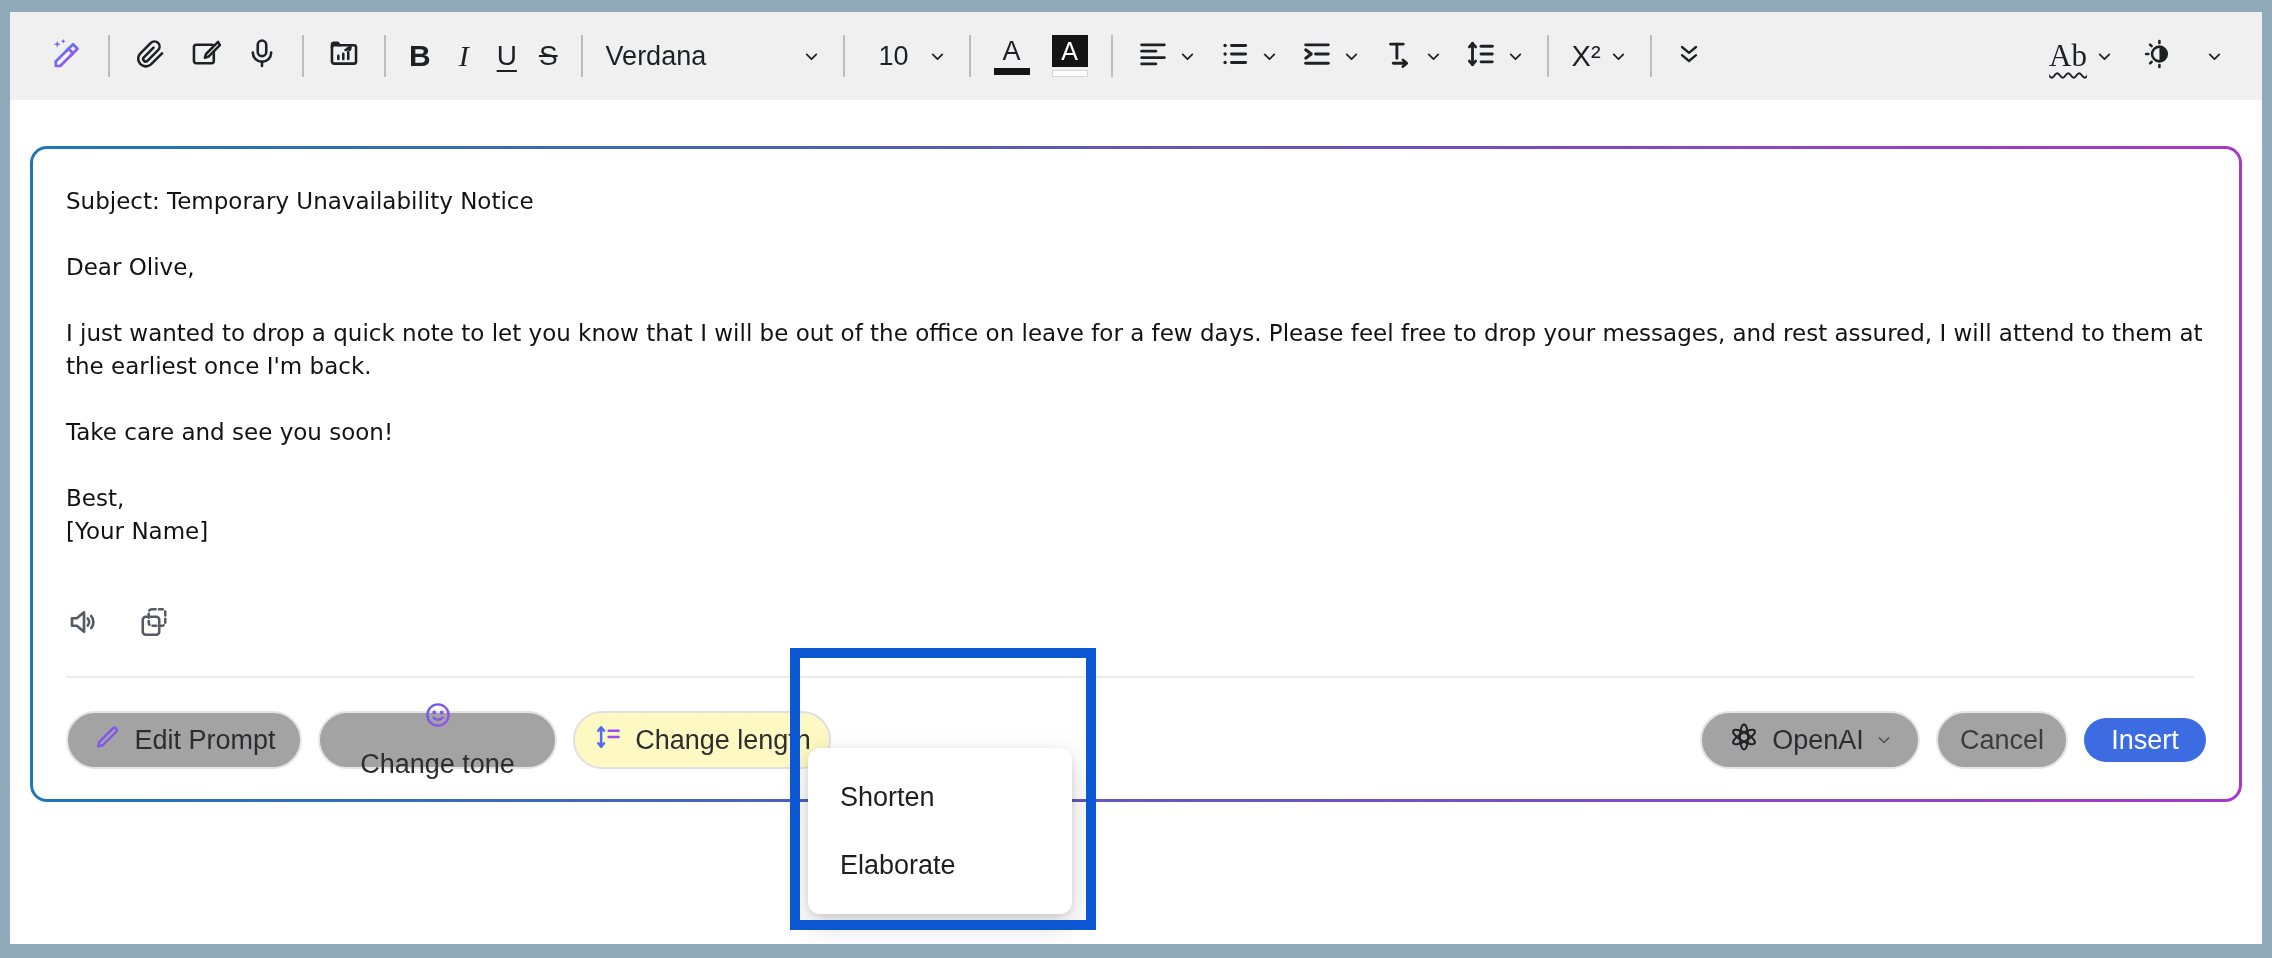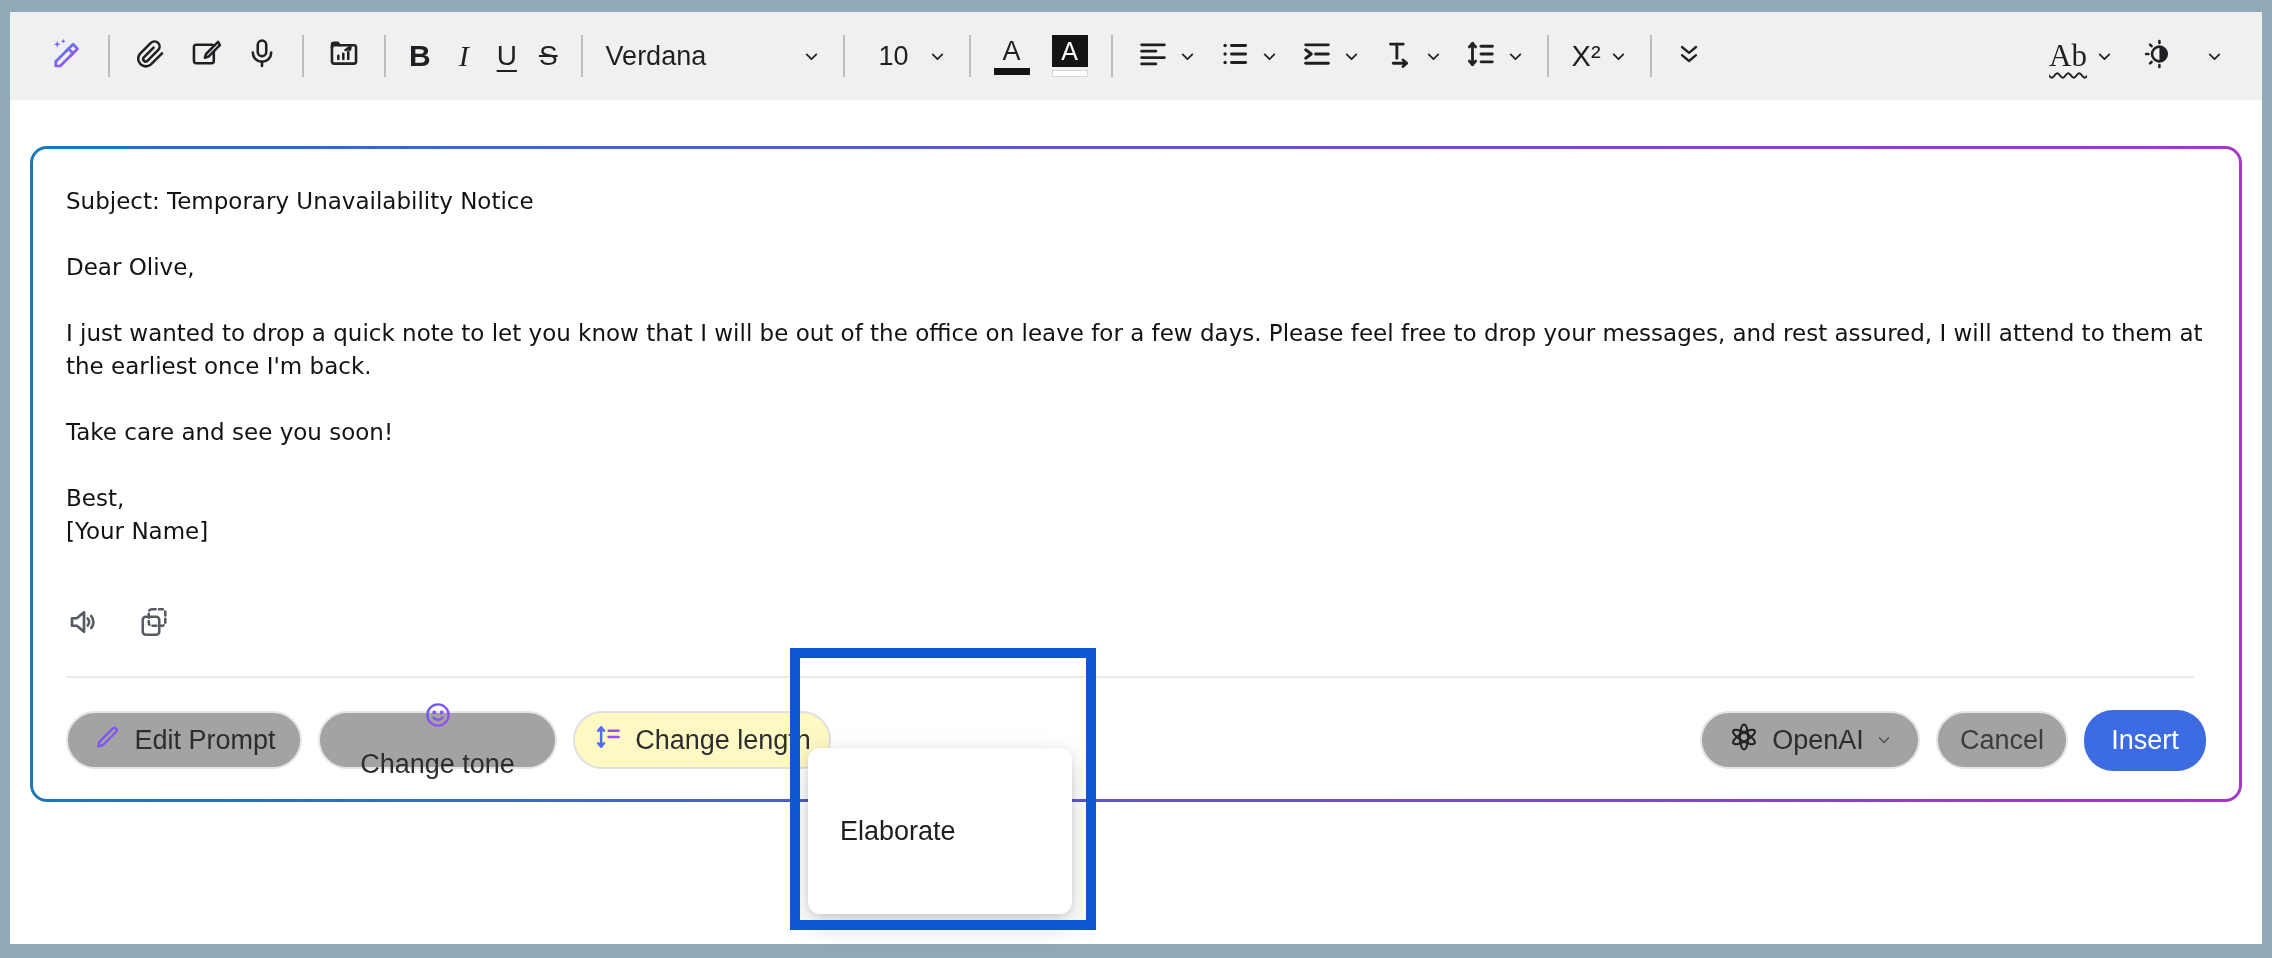--- a/index.html
+++ b/index.html
@@ -77,21 +77,21 @@
     display:flex; align-items:center; justify-content:center; gap:12px;
     font-size:27px; color:#2d2d2f; cursor:pointer; flex:0 0 auto;
   }
   .pill-edit { width:236px; }
   .pill-regen { width:229px; }
   .pill-tone { width:239px;flex-direction:column; }
   .pill-length { width:258px; background:#fef9c3; border-color:#e0e0e2; }
   .pill-provider { width:220px; margin-left:auto; }
   .pill-cancel { width:132px; color:#3c3c3e; }
   .btn-insert {
-    width:122px; height:61px; border-radius:29px; border:none;
+    width:122px; height:44px; border-radius:29px; border:none;
     background:#3c6be2; color:#ffffff; font-size:27px;
     display:flex; align-items:center; justify-content:center;
     cursor:pointer; flex:0 0 auto; font-family:"Liberation Sans", sans-serif;
   }
   
   .highlight-rect {
     position:absolute; left:780px; top:636px; width:306px; height:282px;
     border:10px solid #0b57d4; z-index:6; pointer-events:none;
   }
   .length-menu {
@@ -466,18 +466,19 @@
 
         <button class="btn-insert">
           <span>Insert</span>
         </button>
 
       </div>
     </div>
   </div>
 
   <div class="length-menu">
+    <div class="menu-item">Shorten</div>
     <div class="menu-item">Elaborate</div>
   </div>
 
   <div class="highlight-rect"></div>
 
 </div>
 
 </body></html>

